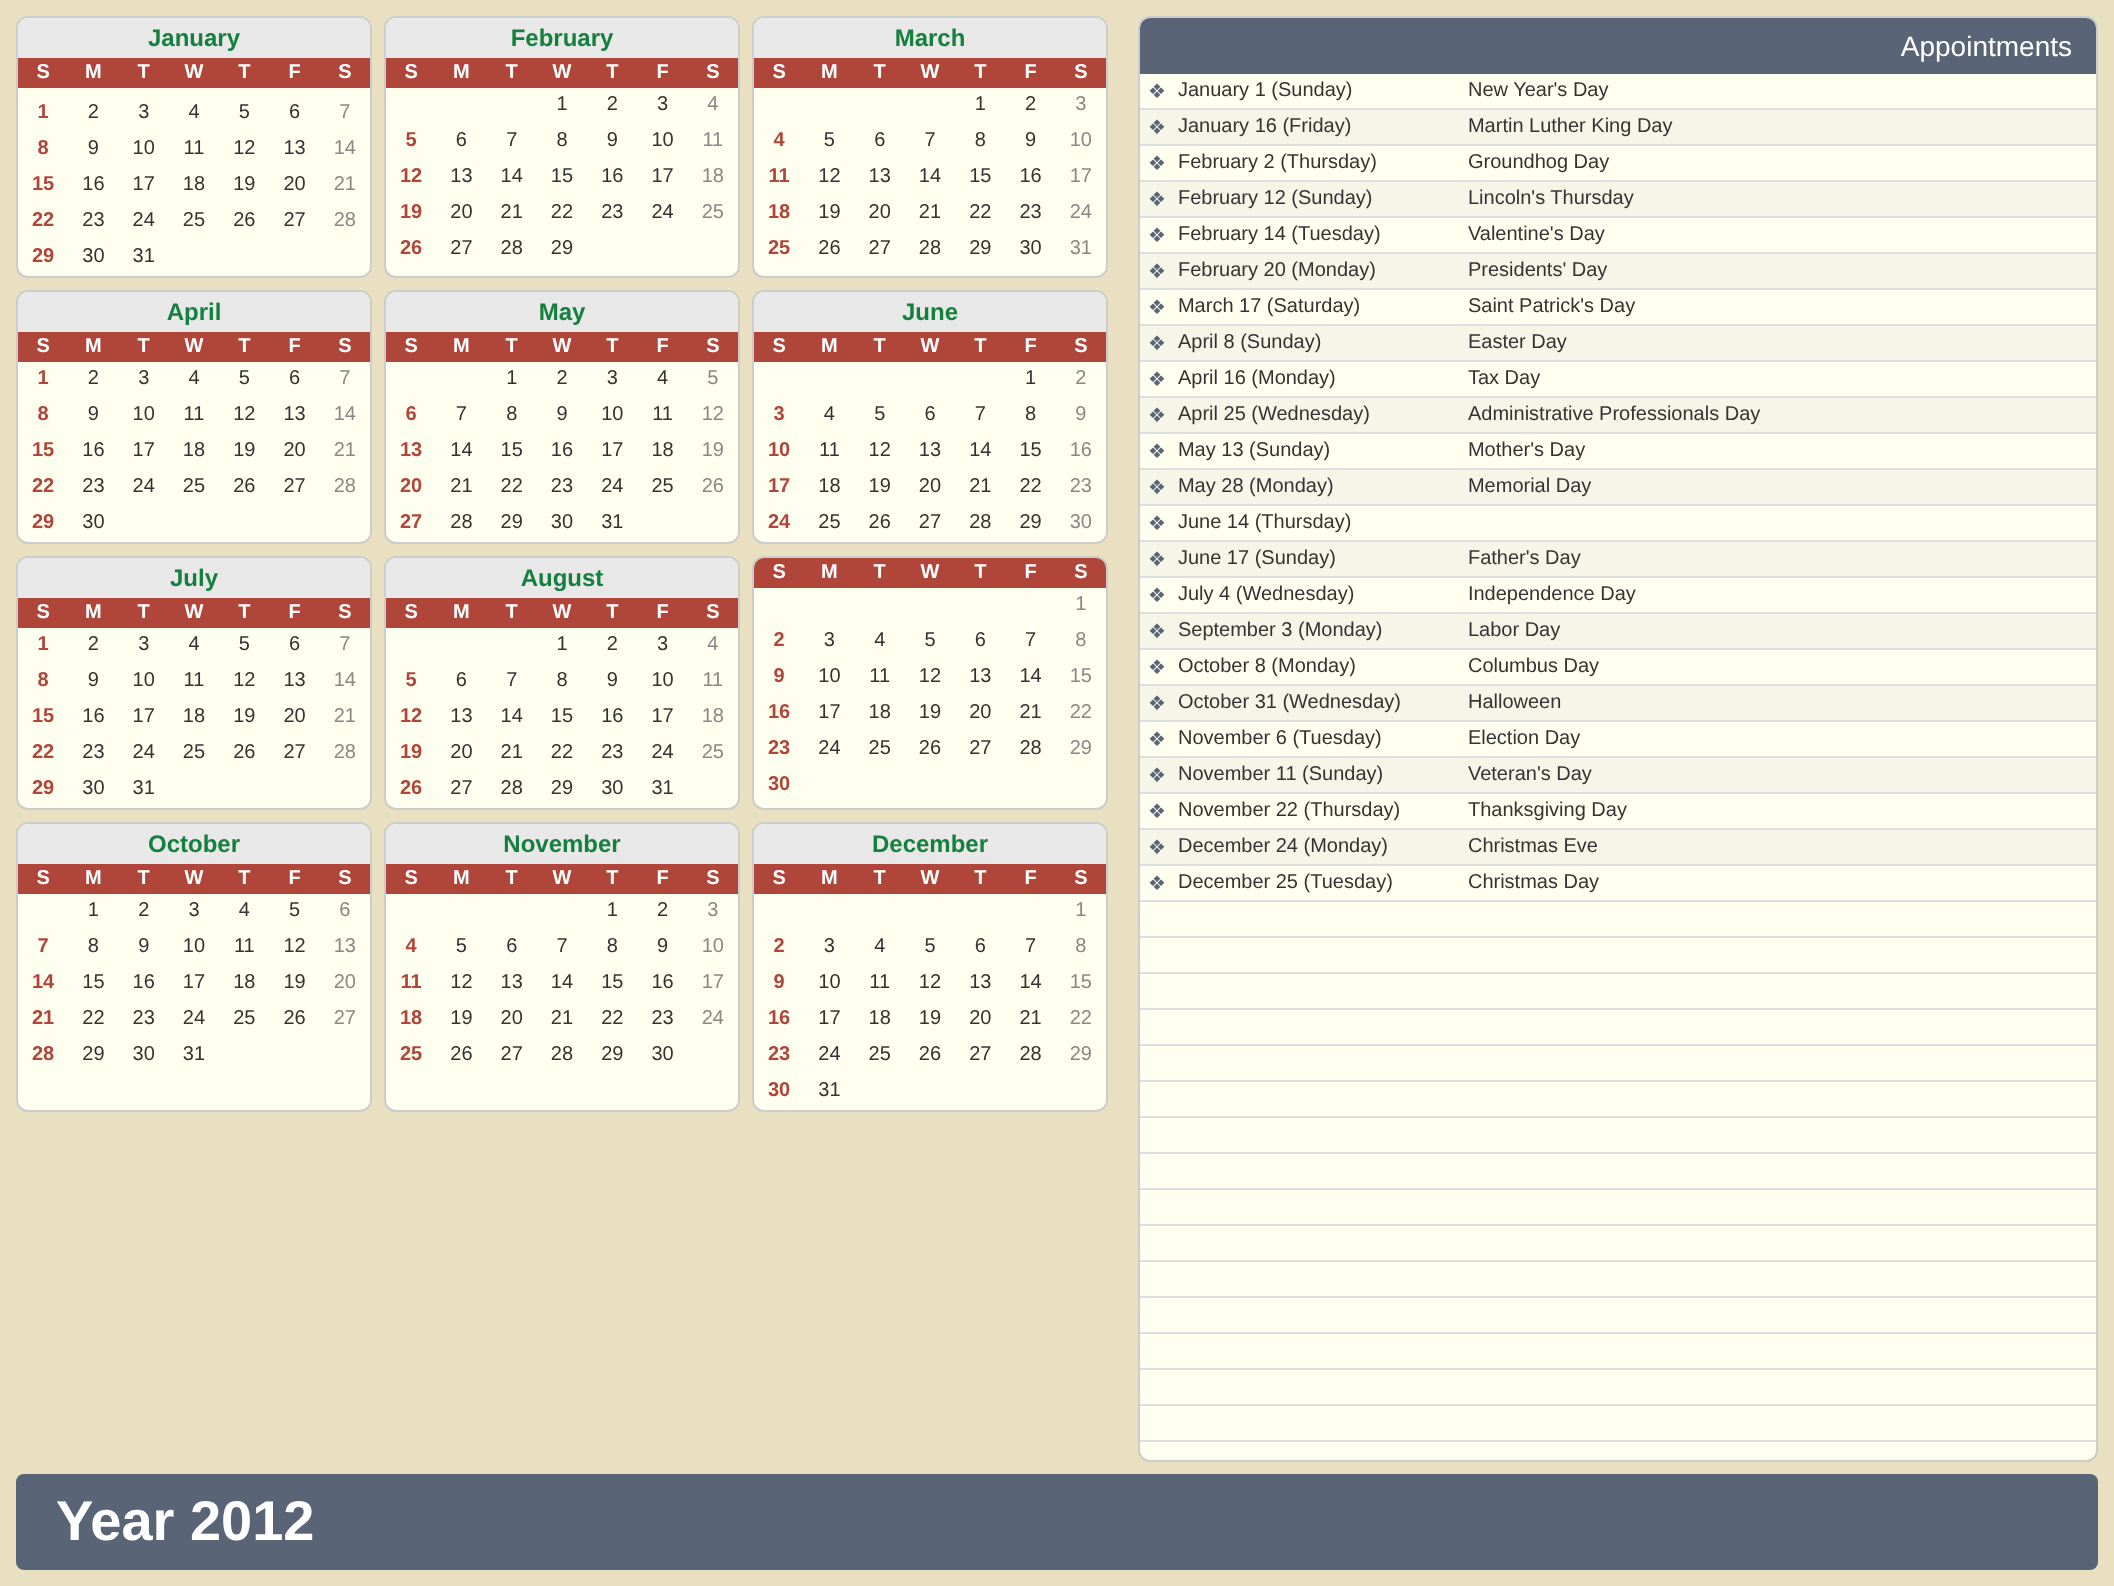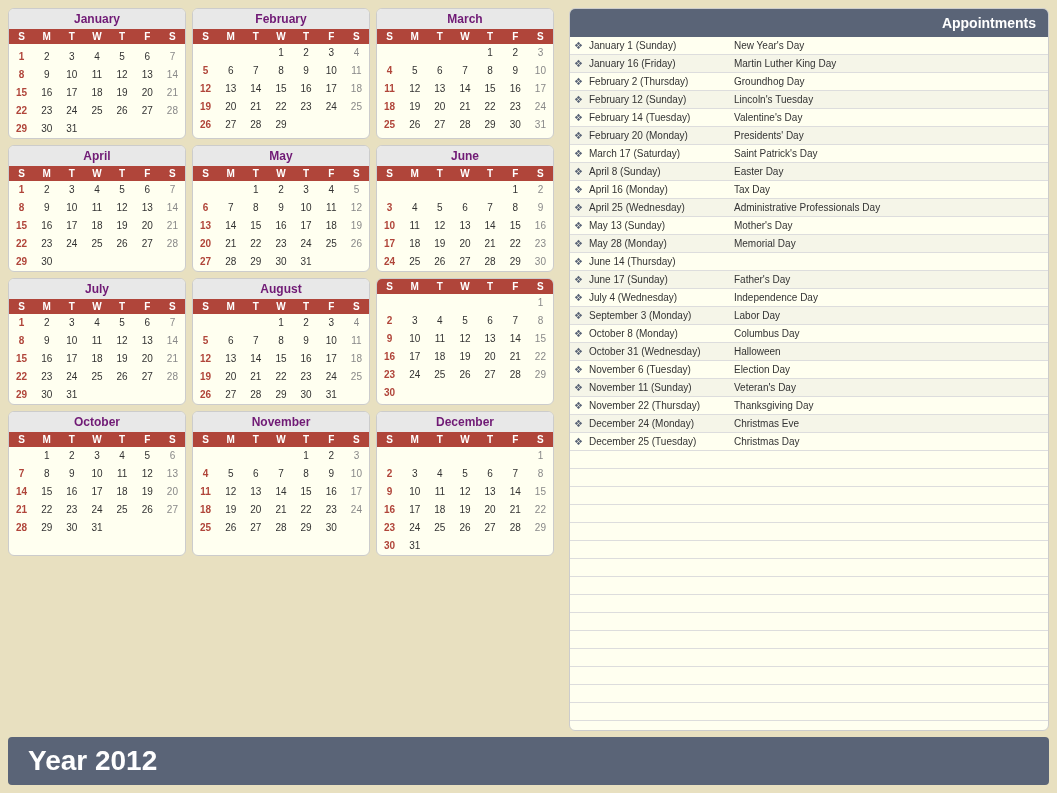--- a/index.html
+++ b/index.html
@@ -40,21 +40,21 @@
       overflow: hidden;
       width: 178px;
       flex-shrink: 0;
     }
     .cal-header {
       background: #e8e8e8;
       text-align: center;
       font-weight: bold;
       font-size: 12px;
       padding: 3px 3px;
-      color: #701a75;
+      color: #15803d;
     }
     .cal-grid {
       display: grid;
       grid-template-columns: repeat(7, 1fr);
     }
     .cal-dow {
       background: #b0453a;
       color: white;
       text-align: center;
       font-size: 10px;
@@ -78,21 +78,21 @@
       background: #fffff0;
       border: 1px solid #ccc;
       border-radius: 6px;
       overflow: hidden;
       display: flex;
       flex-direction: column;
     }
     .appt-header {
       background: #5a6477;
       color: white;
-      font-weight: bold;
+      font-weight: normal;
       font-size: 14px;
       text-align: right;
       padding: 6px 12px;
     }
     .appt-table {
       flex: 1;
       overflow: hidden;
     }
     .appt-row {
       display: flex;
@@ -752,21 +752,21 @@
             <span class="appt-name">Martin Luther King Day</span>
           </div>
           <div class="appt-row">
             <span class="appt-diamond">❖</span>
             <span class="appt-date">February 2 (Thursday)</span>
             <span class="appt-name">Groundhog Day</span>
           </div>
           <div class="appt-row">
             <span class="appt-diamond">❖</span>
             <span class="appt-date">February 12 (Sunday)</span>
-            <span class="appt-name">Lincoln's Tuesday</span>
+            <span class="appt-name">Lincoln's Thursday</span>
           </div>
           <div class="appt-row">
             <span class="appt-diamond">❖</span>
             <span class="appt-date">February 14 (Tuesday)</span>
             <span class="appt-name">Valentine's Day</span>
           </div>
           <div class="appt-row">
             <span class="appt-diamond">❖</span>
             <span class="appt-date">February 20 (Monday)</span>
             <span class="appt-name">Presidents' Day</span>

